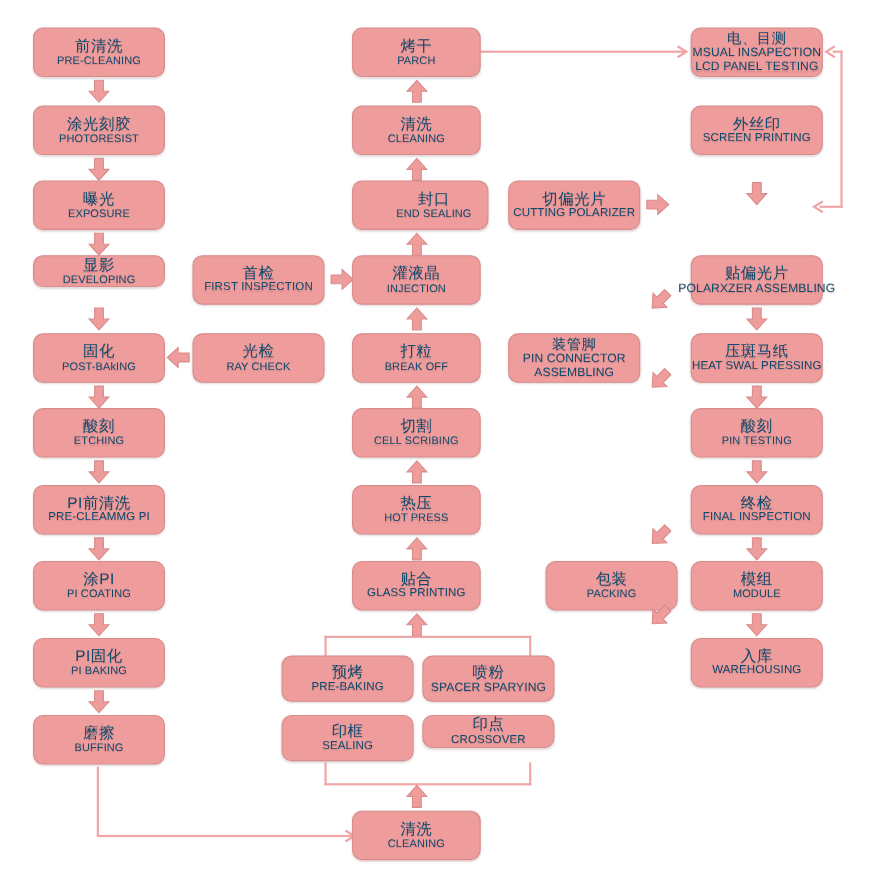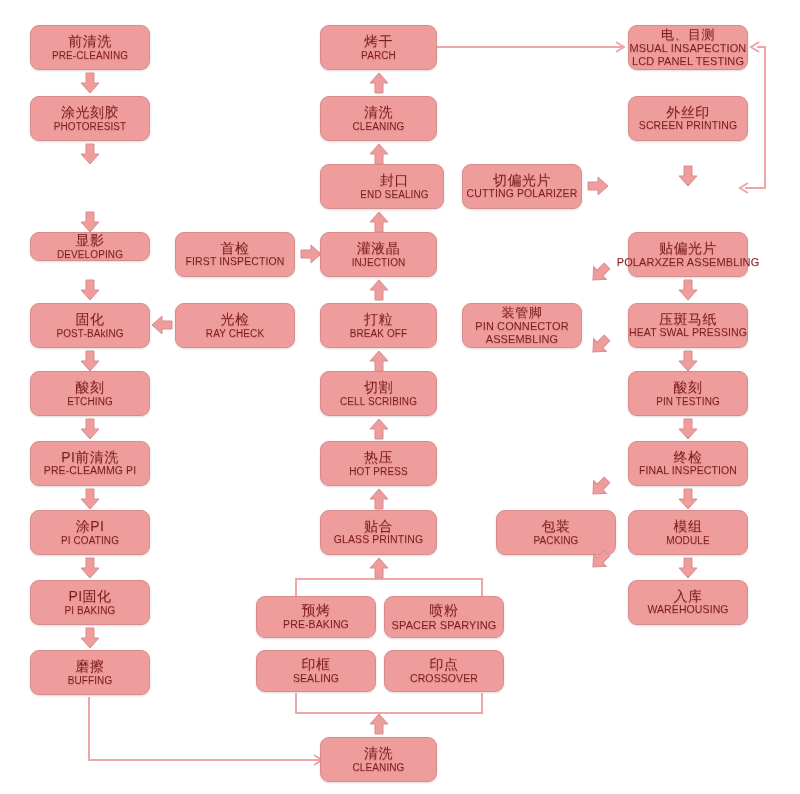--- a/index.html
+++ b/index.html
@@ -19,21 +19,21 @@
     overflow: hidden;
   }
 
   
   .node {
     position: absolute;
     box-sizing: border-box;
     background: #EE9C9C;
     border: 1px solid #D98C8C;
     border-radius: 9px;
-    color: #7f1d1d;
+    color: #0c4a6e;
     text-align: center;
     display: flex;
     flex-direction: column;
     align-items: center;
     justify-content: center;
     line-height: 1.12;
     text-shadow: 0 1px 1px rgba(150,60,60,.25);
     box-shadow: 0 1px 2px rgba(120,80,80,.22);
     padding: 2px 3px;
   }
@@ -130,20 +130,24 @@
   <div class="node" style="left:30px; top:96px; width:120px; height:45px;">
     <span class="cn">涂光刻胶</span>
     <span class="en">PHOTORESIST</span>
   </div>
   <div class="barrow" style="left:79px; top:143px;">
     <svg viewBox="0 0 22 22">
         <path d="M7 1 L15 1 L15 11 L20 11 L11 21 L2 11 L7 11 Z" fill="#EE9C9C" stroke="#D98C8C" stroke-width="1"></path>
       </svg>
   </div>
 
+  <div class="node" style="left:30px; top:164px; width:120px; height:45px;">
+    <span class="cn">曝光</span>
+    <span class="en">EXPOSURE</span>
+  </div>
   <div class="barrow" style="left:79px; top:211px;">
     <svg viewBox="0 0 22 22">
         <path d="M7 1 L15 1 L15 11 L20 11 L11 21 L2 11 L7 11 Z" fill="#EE9C9C" stroke="#D98C8C" stroke-width="1"></path>
       </svg>
   </div>
 
   <div class="node" style="left:30px; top:232px; width:120px; height:29px;">
     <span class="cn">显影</span>
     <span class="en">DEVELOPING</span>
   </div>
@@ -313,21 +317,21 @@
     <span class="en">PRE-BAKING</span>
   </div>
   <div class="node xsmall" style="left:384px; top:596px; width:120px; height:42px;">
     <span class="cn">喷粉</span>
     <span class="en">SPACER SPARYING</span>
   </div>
   <div class="node small" style="left:256px; top:650px; width:120px; height:42px;">
     <span class="cn">印框</span>
     <span class="en">SEALING</span>
   </div>
-  <div class="node small" style="left:384px; top:650px; width:120px; height:42px;">
+  <div class="node small" style="left:384px; top:650px; width:120px; height:30px;">
     <span class="cn">印点</span>
     <span class="en">CROSSOVER</span>
   </div>
 
   <div class="barrow" style="left:368px; top:713px;">
     <svg viewBox="0 0 22 22">
         <path d="M7 21 L15 21 L15 11 L20 11 L11 1 L2 11 L7 11 Z" fill="#EE9C9C" stroke="#D98C8C" stroke-width="1"></path>
       </svg>
   </div>
 

